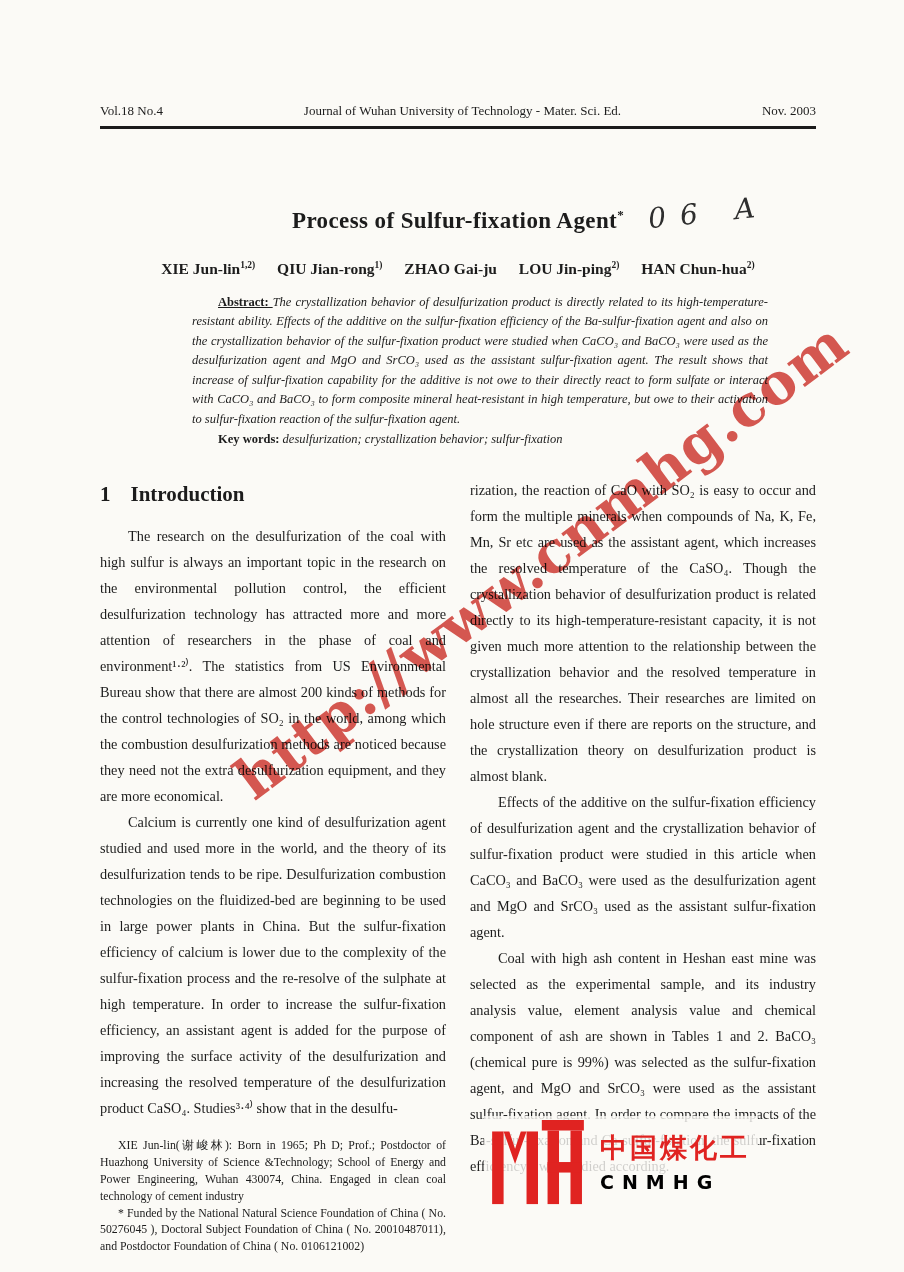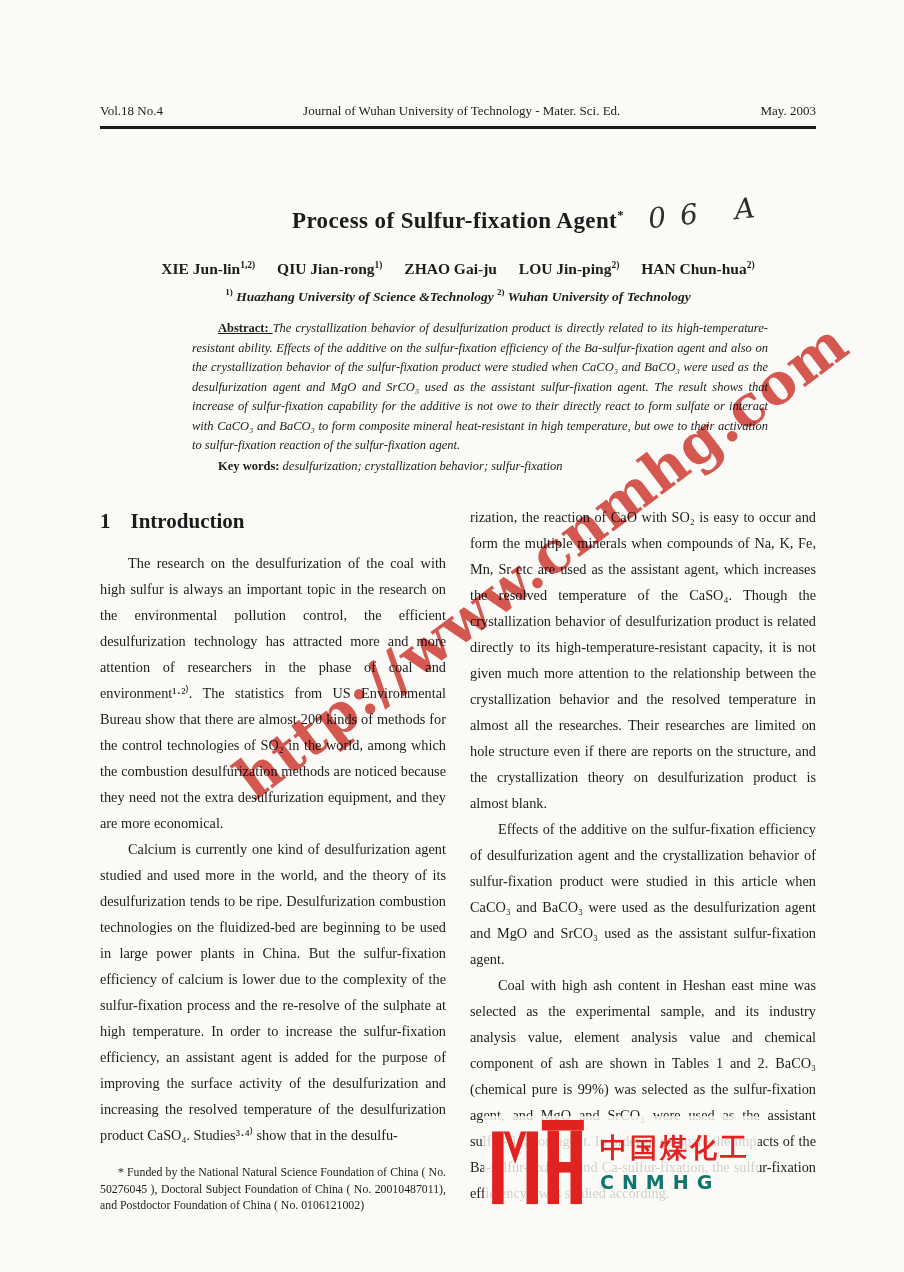--- a/index.html
+++ b/index.html
@@ -61,74 +61,71 @@
     mix-blend-mode:multiply; pointer-events:none; }
 
   
   .logo { position:absolute; left:484px; top:1116px; z-index:5;
           display:flex; align-items:center; gap:16px; background:#fbfaf6cc;
           padding:4px 8px; }
   .logo-text { display:flex; flex-direction:column; }
   .logo-cn { font-family:"DejaVu Sans", sans-serif; font-size:27px;
              font-weight:bold; letter-spacing:3px; color:#e02321; line-height:30px; }
   .logo-en { font-family:"DejaVu Sans", sans-serif; font-size:19px;
-             font-weight:bold; letter-spacing:8px; color:#0f766e; margin-top:8px; }
+             font-weight:bold; letter-spacing:8px; color:#000000; margin-top:8px; }
 </style>
 </head>
 <body>
 
 <div class="page">
 
   <div class="watermark">http://www.cnmhg.com</div>
 
   <div class="content">
 
     <div class="hdr">
       <span>Vol.18  No.4</span>
       <span>Journal of Wuhan University of Technology - Mater. Sci. Ed.</span>
-      <span>May.  2003</span>
+      <span>Nov.  2003</span>
     </div>
     <div class="hdr-rule"></div>
 
     <h1 class="title">
       <br>
       <span>Process of Sulfur-fixation Agent</span><sup>*</sup>
     </h1>
 
     <div class="authors">
       <span class="author"><span>XIE Jun-lin</span><sup>1,2)</sup></span>
       <span class="author"><span>QIU Jian-rong</span><sup>1)</sup></span>
       <span class="author"><span>ZHAO Gai-ju</span><sup></sup></span>
       <span class="author"><span>LOU Jin-ping</span><sup>2)</sup></span>
       <span class="author"><span>HAN Chun-hua</span><sup>2)</sup></span>
     </div>
 
-    <div class="affil">
-      <sup>1)</sup><span> Huazhang University of Science &amp;Technology  </span>
-      <sup>2)</sup><span> Wuhan University of Technology</span>
-    </div>
 
 
     <p class="abstract">
       <span class="lbl">Abstract:  </span><span>The crystallization behavior of desulfurization product is directly related to its high-temperature-resistant ability. Effects of the additive on the sulfur-fixation efficiency of the Ba-sulfur-fixation agent and also on the crystallization behavior of the sulfur-fixation product were studied when CaCO₃ and BaCO₃ were used as the desulfurization agent and MgO and SrCO₃ used as the assistant sulfur-fixation agent. The result shows that increase of sulfur-fixation capability for the additive is not owe to their directly react to form sulfate or interact with CaCO₃ and BaCO₃ to form composite mineral heat-resistant in high temperature, but owe to their activation to sulfur-fixation reaction of the sulfur-fixation agent.</span>
     </p>
     <p class="keywords">
       <span class="lbl">Key words:  </span><span class="val">desulfurization;   crystallization behavior;   sulfur-fixation</span>
     </p>
 
     <div class="columns">
 
       <div class="col">
         <h2 class="sec">
           <span class="sec-num">1</span><span>Introduction</span>
         </h2>
         <p class="indent">The research on the desulfurization of the coal with high sulfur is always an important topic in the research on the environmental pollution control, the efficient desulfurization technology has attracted more and more attention of researchers in the phase of coal and environment¹·²⁾. The statistics from US Environmental Bureau show that there are almost 200 kinds of methods for the control technologies of SO₂ in the world, among which the combustion desulfurization methods are noticed because they need not the extra desulfurization equipment, and they are more economical.</p>
         <p class="indent">Calcium is currently one kind of desulfurization agent studied and used more in the world, and the theory of its desulfurization tends to be ripe. Desulfurization combustion technologies on the fluidized-bed are beginning to be used in large power plants in China. But the sulfur-fixation efficiency of calcium is lower due to the complexity of the sulfur-fixation process and the re-resolve of the sulphate at high temperature. In order to increase the sulfur-fixation efficiency, an assistant agent is added for the purpose of improving the surface activity of the desulfurization and increasing the resolved temperature of the desulfurization product CaSO₄. Studies³·⁴⁾ show that in the desulfu-</p>
 
         <div class="footnotes">
+          <p>XIE Jun-lin(谢峻林): Born in 1965; Ph D; Prof.; Postdoctor of Huazhong University of Science &amp;Technology; School of Energy and Power Engineering, Wuhan 430074, China. Engaged in clean coal technology of cement industry</p>
           <p>* Funded by the National Natural Science Foundation of China ( No. 50276045 ), Doctoral Subject Foundation of China ( No. 20010487011), and Postdoctor Foundation of China ( No. 0106121002)</p>
         </div>
       </div>
 
       <div class="col">
         <p>rization, the reaction of CaO with SO₂ is easy to occur and form the multiple minerals when compounds of Na, K, Fe, Mn, Sr etc are used as the assistant agent, which increases the resolved temperature of the CaSO₄. Though the crystallization behavior of desulfurization product is related directly to its high-temperature-resistant capacity, it is not given much more attention to the relationship between the crystallization behavior and the resolved temperature in almost all the researches. Their researches are limited on hole structure even if there are reports on the structure, and the crystallization theory on desulfurization product is almost blank.</p>
         <p class="indent">Effects of the additive on the sulfur-fixation efficiency of desulfurization agent and the crystallization behavior of sulfur-fixation product were studied in this article when CaCO₃ and BaCO₃ were used as the desulfurization agent and MgO and SrCO₃ used as the assistant sulfur-fixation agent.</p>
         <p class="indent">Coal with high ash content in Heshan east mine was selected as the experimental sample, and its industry analysis value, element analysis value and chemical component of ash are shown in Tables 1 and 2. BaCO₃ (chemical pure is 99%) was selected as the sulfur-fixation agent, and MgO and SrCO₃ were used as the assistant sulfur-fixation agent. In order to compare the impacts of the Ba-sulfur-fixation and Ca-sulfur-fixation, the sulfur-fixation efficiency ) was studied according.</p>
       </div>
 

